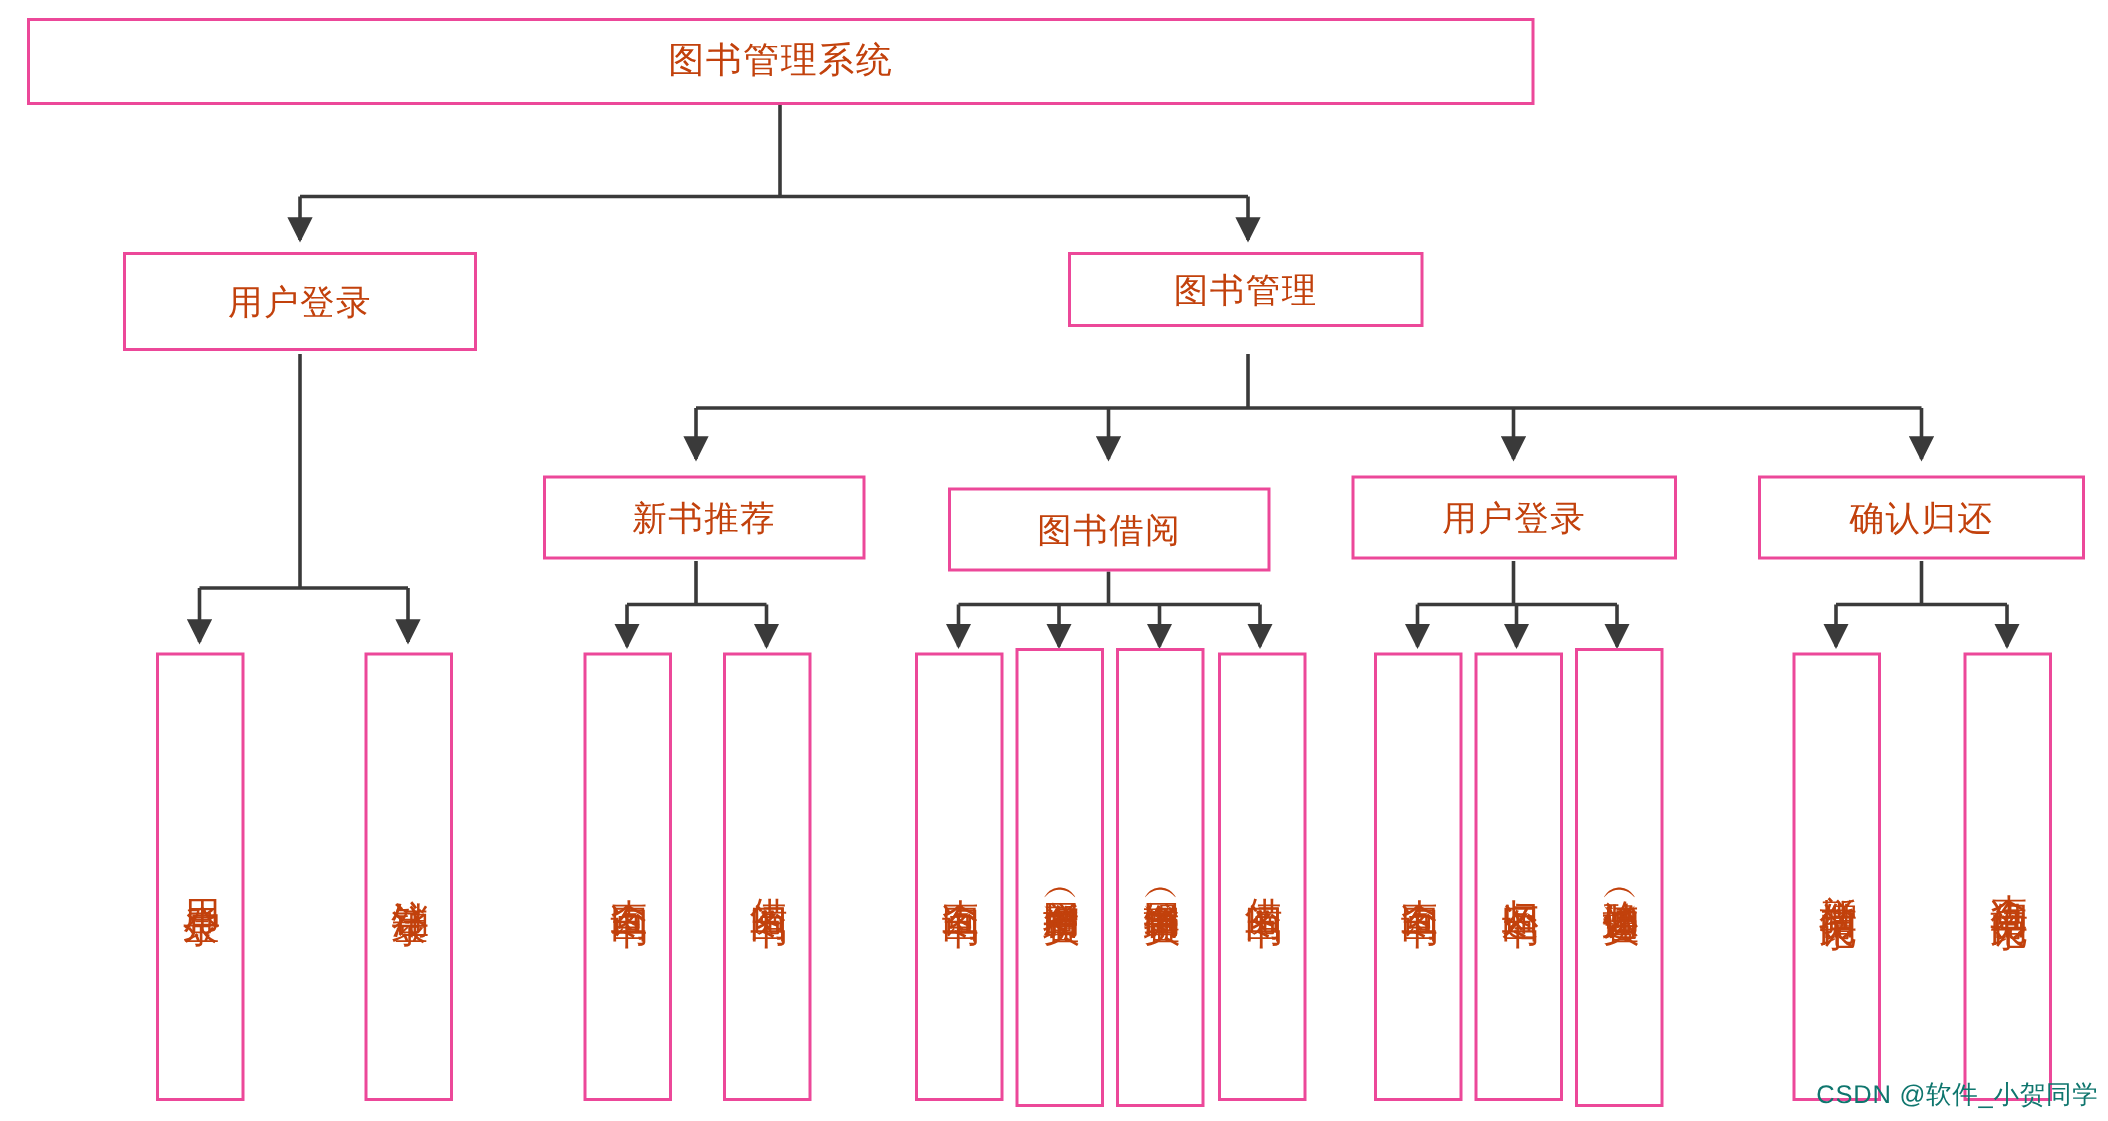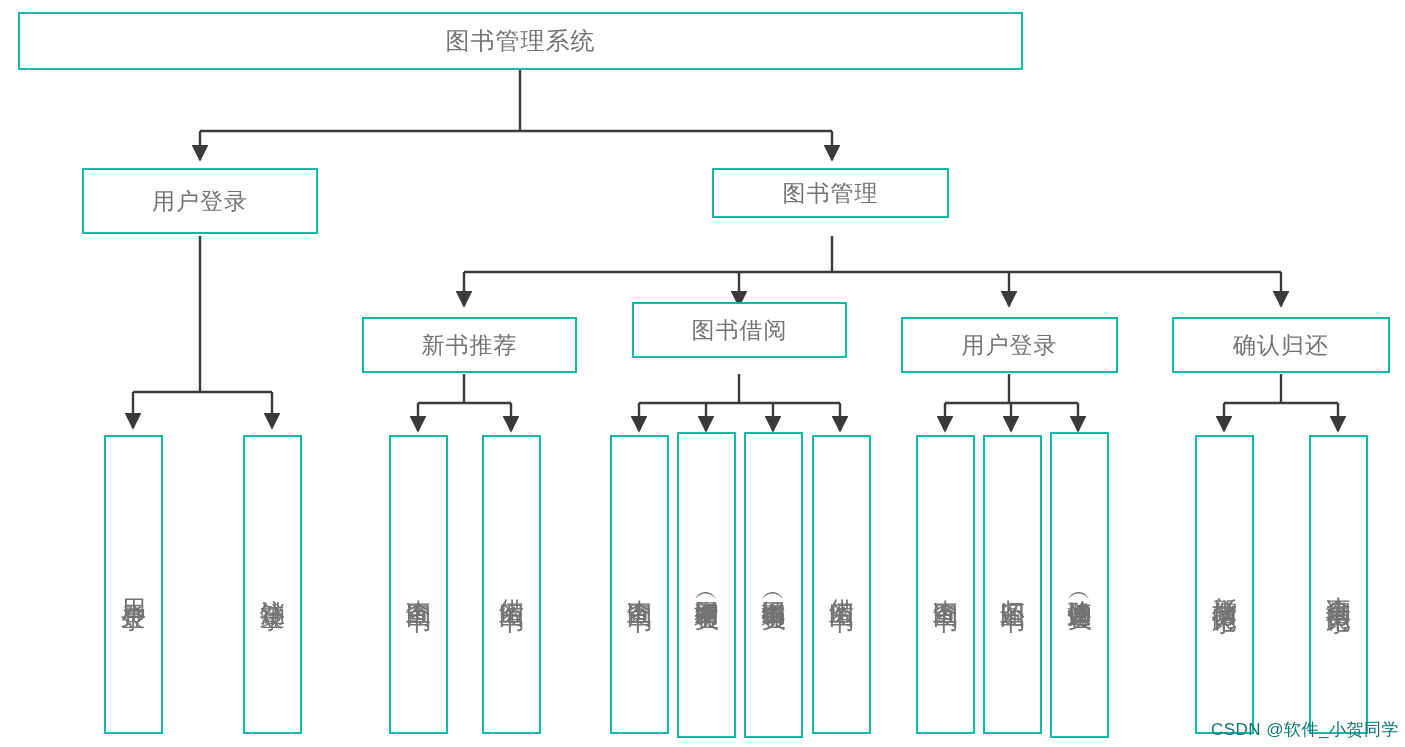--- a/index.html
+++ b/index.html
@@ -23,25 +23,25 @@
     left: 0;
     top: 0;
     width: 1405px;
     height: 747px;
     pointer-events: none;
   }
   .node {
     position: absolute;
     box-sizing: border-box;
     background: #ffffff;
-    border: 2px solid #14b8a6;
+    border: 2px solid #ec4899;
     display: flex;
     align-items: center;
     justify-content: center;
-    color: #737373;
+    color: #c2410c;
   }
   .node-label {
     display: block;
     text-align: center;
     line-height: 1.15;
     white-space: nowrap;
   }
   
   .node.horiz .node-label {
     font-size: 23px;
@@ -143,21 +143,21 @@
   </div>
 
   <div class="node horiz" style="left:712px; top:168px; width:237px; height:50px;">
     <span class="node-label">图书管理</span>
   </div>
 
   <div class="node horiz" style="left:362px; top:317px; width:215px; height:56px;">
     <span class="node-label">新书推荐</span>
   </div>
 
-  <div class="node horiz" style="left:632px; top:302px; width:215px; height:56px;">
+  <div class="node horiz" style="left:632px; top:325px; width:215px; height:56px;">
     <span class="node-label">图书借阅</span>
   </div>
 
   <div class="node horiz" style="left:901px; top:317px; width:217px; height:56px;">
     <span class="node-label">用户登录</span>
   </div>
 
   <div class="node horiz" style="left:1172px; top:317px; width:218px; height:56px;">
     <span class="node-label">确认归还</span>
   </div>

